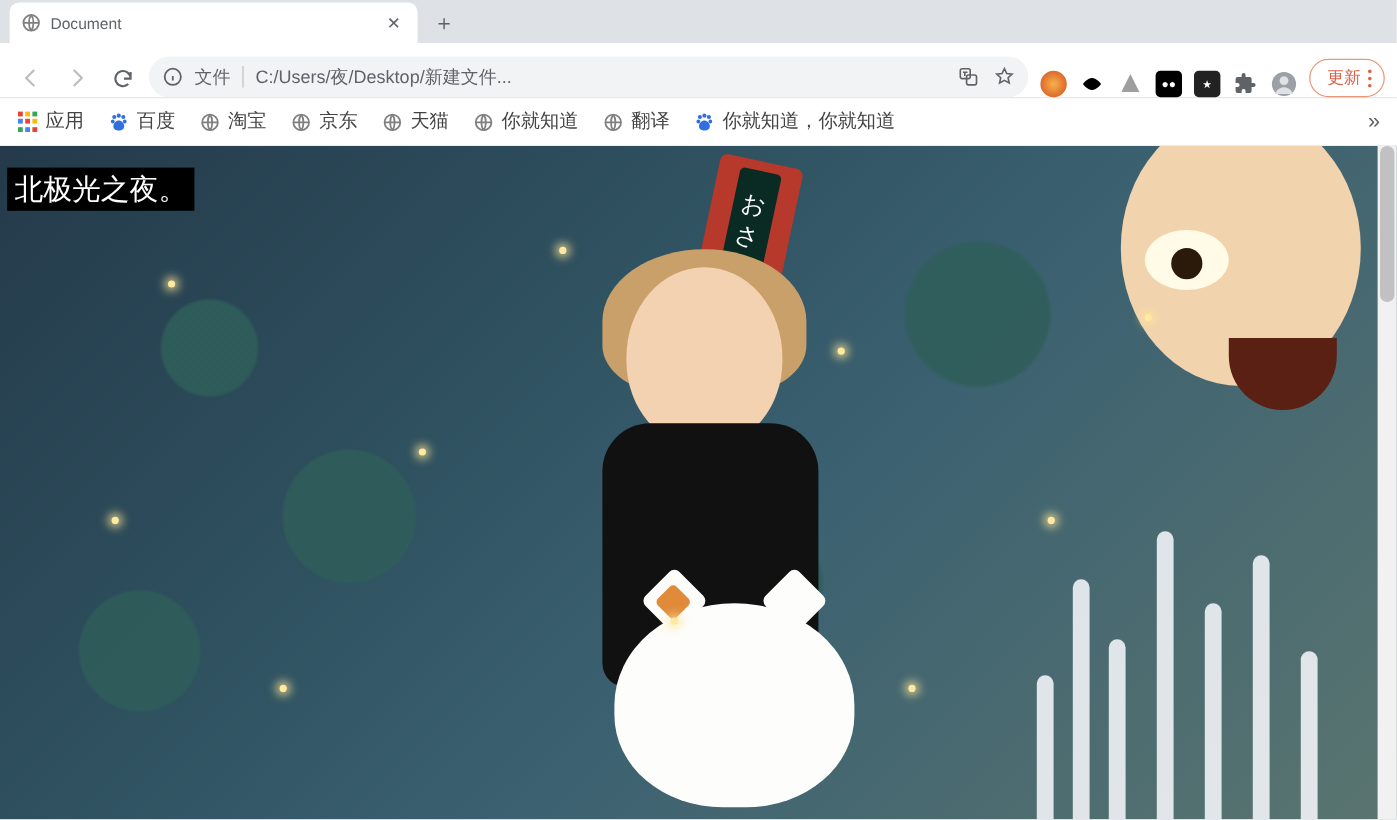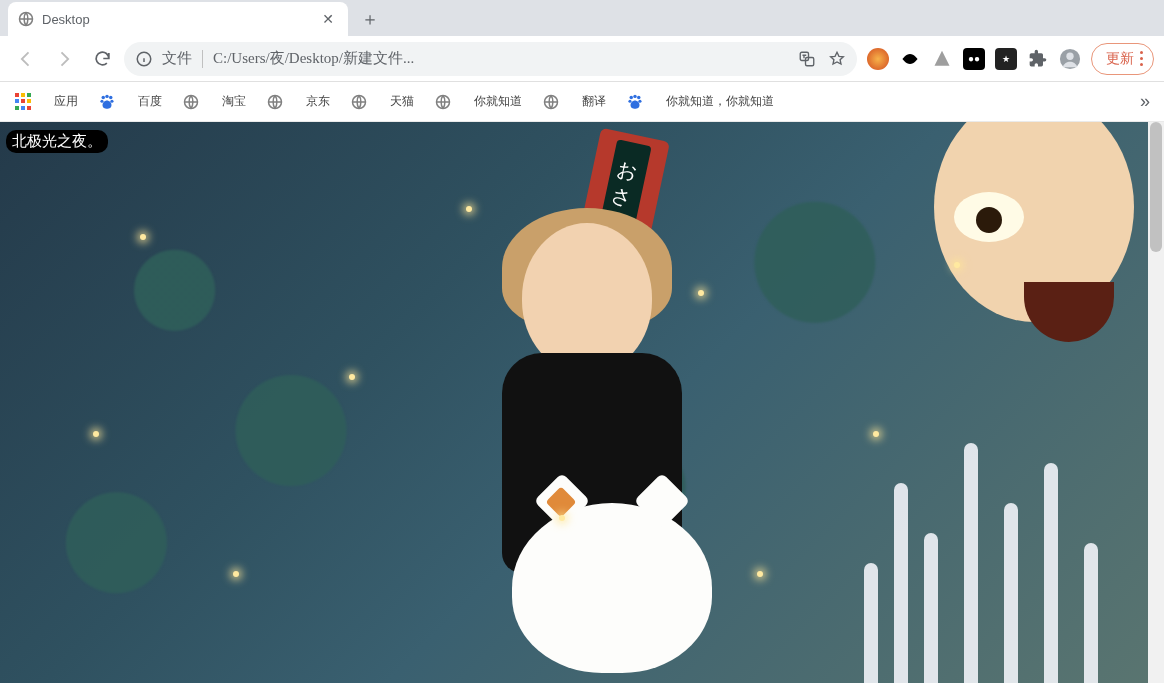--- a/index.html
+++ b/index.html
@@ -8,46 +8,46 @@
 
   
   .tabstrip { height: 36px; background: #dee1e6; display: flex; align-items: flex-end; padding-left: 8px; }
   .tab { display: flex; align-items: center; height: 34px; background: #fff; border-radius: 8px 8px 0 0; padding: 0 10px; width: 340px; position: relative; }
   .tab .favicon { width: 16px; height: 16px; margin-right: 8px; display: inline-flex; align-items: center; justify-content: center; }
   .tab .title { font-size: 13px; color: #5f6368; flex: 1; overflow: hidden; white-space: nowrap; text-overflow: ellipsis; }
   .tab .close { font-size: 14px; color: #5f6368; padding: 2px 4px; cursor: pointer; }
   .newtab { width: 28px; height: 28px; border-radius: 50%; display: flex; align-items: center; justify-content: center; margin: 0 0 3px 8px; color: #5f6368; cursor: pointer; font-size: 18px; }
 
   
-  .toolbar { height: 46px; background: #fff; display: flex; align-items: center; padding: 0 10px; gap: 6px; border-bottom: 1px solid #e0e0e0; }
+  .toolbar { height: 46px; background: #fff; display: flex; align-items: flex-end; padding: 0 10px; gap: 6px; border-bottom: 1px solid #e0e0e0; }
   .navbtn { width: 32px; height: 32px; border-radius: 50%; display: flex; align-items: center; justify-content: center; color: #bdbdbd; cursor: pointer; }
   .navbtn.active { color: #5f6368; }
   .omnibox { flex: 1; height: 34px; background: #f1f3f4; border-radius: 17px; display: flex; align-items: center; padding: 0 8px; color: #5f6368; font-size: 15px; gap: 6px; min-width: 0; }
-  .omnibox .url-text { flex: 1; overflow: hidden; white-space: nowrap; text-overflow: ellipsis; font-family: Liberation Serif, serif; }
+  .omnibox .url-text { flex: 1; overflow: hidden; white-space: nowrap; text-overflow: ellipsis; }
   .omnibox .file-label { color: #5f6368; }
   .omnibox .sep { width: 1px; height: 18px; background: #c0c0c0; margin: 0 4px; }
   .omni-icon { width: 24px; height: 24px; display:flex; align-items:center; justify-content:center; color:#5f6368; cursor:pointer; }
   .ext-icons { display: flex; align-items: center; gap: 10px; padding: 0 4px; }
   .ext { width: 22px; height: 22px; border-radius: 4px; display:flex; align-items:center; justify-content:center; font-size:14px; cursor:pointer; }
   .ext.black { background:#000; color:#fff; font-size:10px; }
   .ext.dark { background:#222; color:#fff; font-size:9px; }
   .update-btn { border:1px solid #e9967a; color:#d9624b; border-radius:16px; height:32px; padding:0 10px 0 14px; display:flex; align-items:center; gap:6px; font-size:14px; cursor:pointer; }
   .menu-dots { display:flex; flex-direction:column; gap:3px; }
   .menu-dots span { width:3px; height:3px; background:#d9624b; border-radius:50%; }
 
   
   .bookmarks { height: 40px; background:#fff; display:flex; align-items:center; padding:0 14px; gap:20px; border-bottom:1px solid #eaeaea; }
-  .bm { display:flex; align-items:center; gap:22px; color:#444; font-size:12px; cursor:pointer; }
+  .bm { display:flex; align-items:center; gap:6px; color:#444; font-size:16px; cursor:pointer; }
   .bm .bicon { width:18px; height:18px; display:flex; align-items:center; justify-content:center; }
   .bm-overflow { margin-left:auto; color:#5f6368; cursor:pointer; font-size:18px; }
 
   
   .content { position:relative; flex:1; overflow:auto; }
   .page { position:relative; width:100%; height:100%; background: linear-gradient(135deg, #243a4a 0%, #2f5160 35%, #3a6070 55%, #5a7570 100%); }
-  .watermark { position:absolute; top:8px; left:6px; background:#000; color:#fff; font-size:15px; padding:2px 6px;border-radius:10px; }
+  .watermark { position:absolute; top:18px; left:6px; background:#000; color:#fff; font-size:24px; padding:2px 6px; }
   .leaves { position:absolute; inset:0; background:
     radial-gradient(circle at 15% 30%, rgba(47,94,90,0.9) 0 40px, transparent 41px),
     radial-gradient(circle at 25% 55%, rgba(47,94,90,0.85) 0 55px, transparent 56px),
     radial-gradient(circle at 10% 75%, rgba(47,94,90,0.85) 0 50px, transparent 51px),
     radial-gradient(circle at 70% 25%, rgba(47,94,90,0.85) 0 60px, transparent 61px),
     radial-gradient(circle at 55% 65%, rgba(47,94,90,0.8) 0 45px, transparent 46px);
     filter: blur(1px);
   }
   .sparkles span { position:absolute; width:6px; height:6px; background:#ffe9a0; border-radius:50%; box-shadow:0 0 8px 3px rgba(255,230,150,0.8); }
   .character { position:absolute; left:38%; top:18%; width:260px; height:360px; }
@@ -83,21 +83,21 @@
 <div class="browser">
 
   <div class="tabstrip">
     <div class="tab">
       <span class="favicon">
         <svg width="16" height="16" viewBox="0 0 16 16">
             <circle class="globe" cx="8" cy="8" r="6.5"></circle>
             <path class="globe" d="M1.5 8h13M8 1.5c2.5 3 2.5 10 0 13M8 1.5c-2.5 3-2.5 10 0 13"></path>
           </svg>
       </span>
-      <span class="title">Desktop</span>
+      <span class="title">Document</span>
       <span class="close">✕</span>
     </div>
     <div class="newtab">＋</div>
   </div>
 
   <div class="toolbar">
     <div class="navbtn">
       <svg width="20" height="20" viewBox="0 0 24 24" fill="none" stroke="currentColor" stroke-width="2.2">
           <path d="M15 4l-8 8 8 8"></path>
         </svg>

